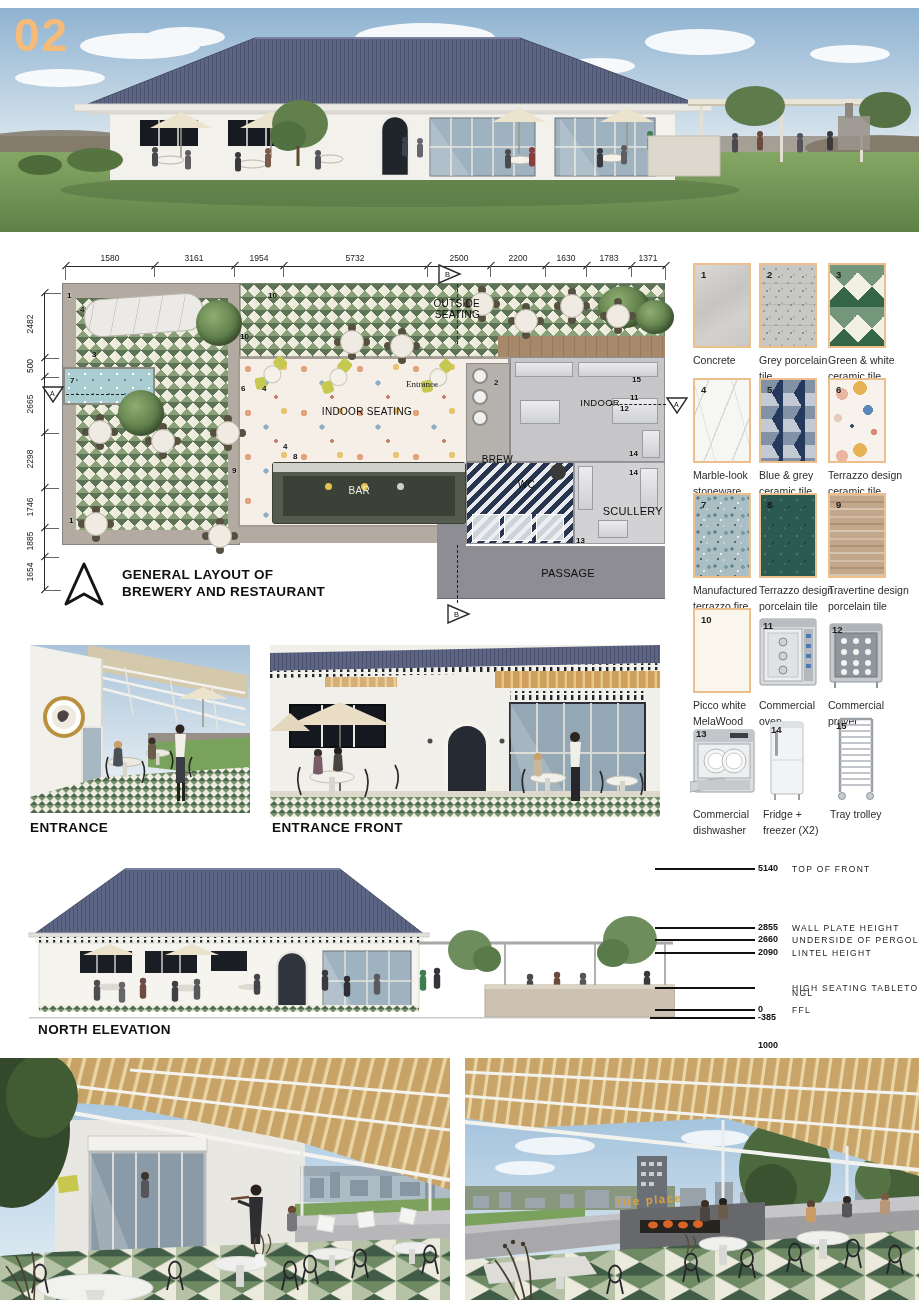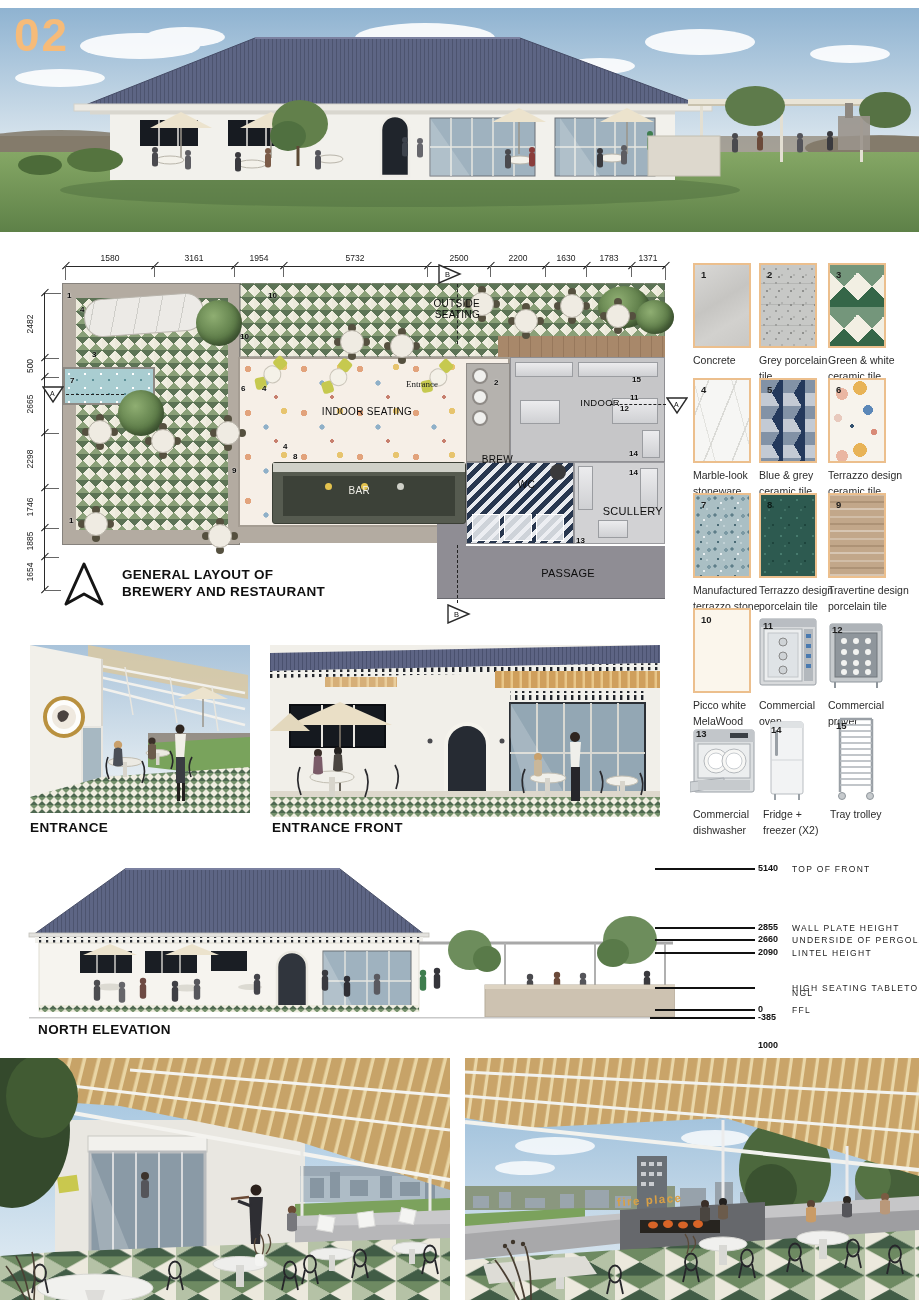--- a/index.html
+++ b/index.html
@@ -403,21 +403,21 @@
 <div class="abs swatch" style="left:693px;top:493px;background-color:#aabfc4;background-image:radial-gradient(circle 1.6px at 3px 3px,#5d7d88 98%,transparent),radial-gradient(circle 1.4px at 9px 8px,#e8eef0 98%,transparent),radial-gradient(circle 1.8px at 14px 4px,#7b99a3 98%,transparent),radial-gradient(circle 1.2px at 6px 13px,#4a6a75 98%,transparent),radial-gradient(circle 1.5px at 12px 14px,#c2d2d6 98%,transparent);background-size:17px 17px">
     <span class="mat-num">7</span>
   </div>
 <div class="abs swatch" style="left:759px;top:493px;background-color:#2d5a50;background-image:radial-gradient(circle 1.2px at 4px 5px,#477b6e 98%,transparent),radial-gradient(circle 1px at 12px 12px,#1e453d 98%,transparent),radial-gradient(circle 1px at 8px 15px,#3f6f63 98%,transparent);background-size:16px 18px">
     <span class="mat-num" style="color:#0c1a16">8</span>
   </div>
 <div class="abs swatch" style="left:828px;top:493px;background-color:#c2a78a;background-image:repeating-linear-gradient(0deg,rgba(255,255,255,.35) 0 2px,transparent 2px 7px,rgba(125,99,72,.3) 7px 9px,transparent 9px 14px,rgba(255,255,255,.25) 14px 16px,transparent 16px 22px)">
     <span class="mat-num">9</span>
   </div>
 <div class="abs matlabel" style="left:693px;top:582px">Manufactured</div>
-<div class="abs matlabel" style="left:693px;top:598px">terrazzo stone</div>
+<div class="abs matlabel" style="left:693px;top:598px">terrazzo fire</div>
 <div class="abs matlabel" style="left:759px;top:582px">Terrazzo design</div>
 <div class="abs matlabel" style="left:759px;top:598px">porcelain tile</div>
 <div class="abs matlabel" style="left:828px;top:582px">Travertine design</div>
 <div class="abs matlabel" style="left:828px;top:598px">porcelain tile</div>
 
 <div class="abs swatch" style="left:693px;top:608px;background:#fbf6ec">
     <span class="mat-num">10</span>
   </div>
 <div class="abs" style="left:757px;top:616px;width:62px;height:74px">
   <svg width="62" height="74" viewBox="0 0 62 74">

